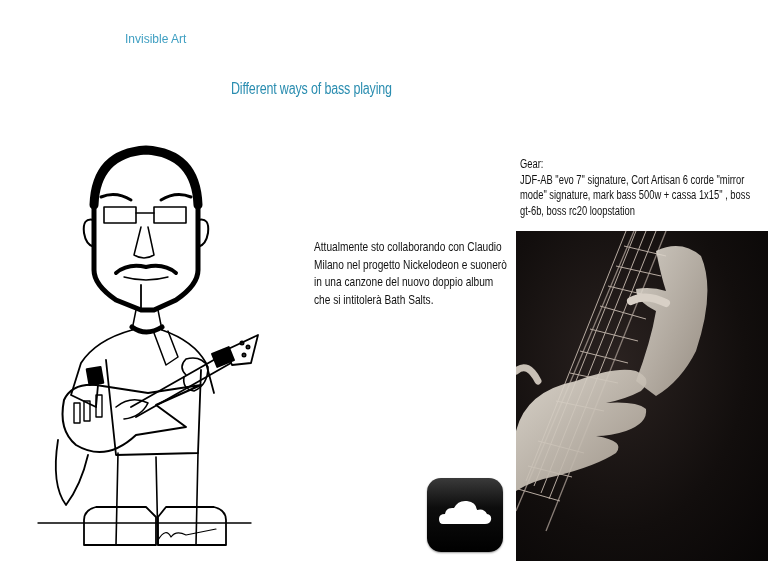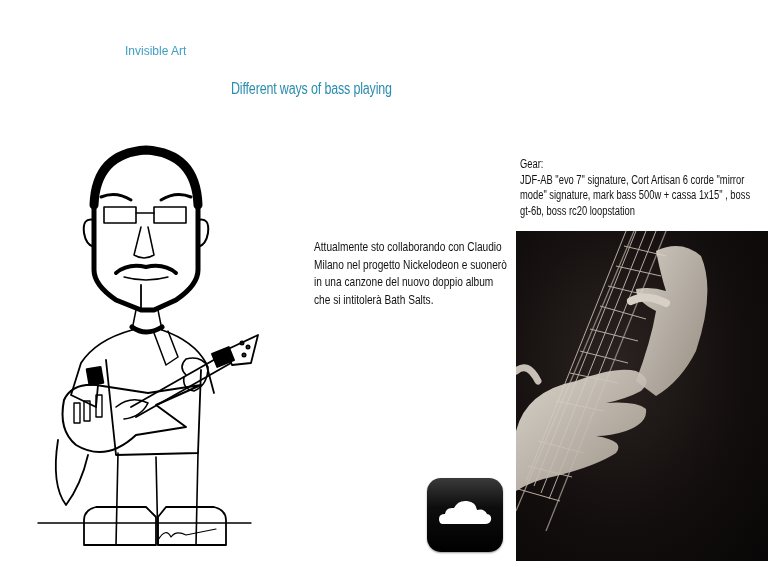--- a/index.html
+++ b/index.html
@@ -5,21 +5,20 @@
   html, body { margin: 0; padding: 0; }
   body {
     width: 768px; height: 561px; position: relative; overflow: hidden;
     background: #ffffff;
     font-family: "Liberation Sans", sans-serif;
   }
   .brand {
     position: absolute; left: 125px; top: 32px;
     font-size: 12px; color: #3f9fc2;
     font-family: "Liberation Sans", sans-serif;
-    margin-top: 12px;
   }
   .title {
     position: absolute; left: 231px; top: 80px;
     font-size: 16px; color: #2a8db0; white-space: nowrap;
     font-family: "Liberation Sans", sans-serif;
     transform: scaleX(0.78); transform-origin: left top;
     letter-spacing: -0.2px;
   }
   .condensed {
     font-family: "Liberation Sans", sans-serif;

